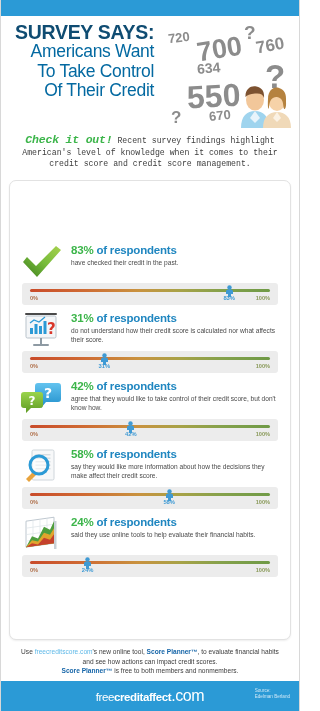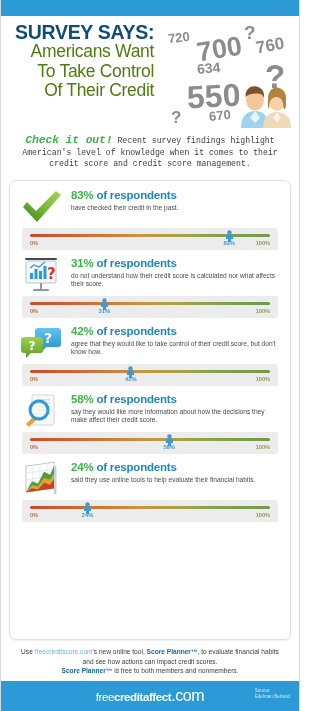--- a/index.html
+++ b/index.html
@@ -32,21 +32,21 @@
   .hd-title{
     position:absolute;left:14px;top:6px;
     z-index:3;
     text-align:right;
   }
   .hd-line1{
     font-size:19.5px;font-weight:bold;color:#0f4c72;
     letter-spacing:-0.3px;line-height:20px;
   }
   .hd-line2{
-    font-size:17.5px;color:#4d7c0f;line-height:19.5px;
+    font-size:17.5px;color:#0369a1;line-height:19.5px;
     letter-spacing:-0.3px;font-weight:300;
   }
 
   
   .scores{position:absolute;inset:0;z-index:1;}
   .scores span{position:absolute;font-weight:bold;color:#8c8c8c;}
   .s720{left:167px;top:14px;font-size:13px;color:#9a9a9a;transform:rotate(-7deg);}
   .s700{left:196px;top:18px;font-size:27px;color:#4a4a4a;transform:rotate(-9deg);}
   .s760{left:255px;top:20px;font-size:17px;color:#c9c9c9;transform:rotate(-10deg);}
   .s634{left:196px;top:44px;font-size:14px;color:#b5b5b5;transform:rotate(-5deg);}
@@ -72,21 +72,21 @@
 
   
   .card{
     margin:0 8px;
     background:#ffffff;
     border:1px solid #e2e2e2;
     border-radius:7px;
     box-shadow:0 1px 2px rgba(0,0,0,.07);
     flex:1 1 auto;
     display:flex;flex-direction:column;
-    justify-content:flex-start;
+    justify-content:center;
     padding:4px 0;
     overflow:hidden;
   }
 
   .stat{
     padding:2px 9px 3px 9px;
   }
   .stat-top{display:flex;align-items:flex-start;gap:6px;}
   .stat-icon{
     width:46px;height:40px;flex:0 0 46px;

